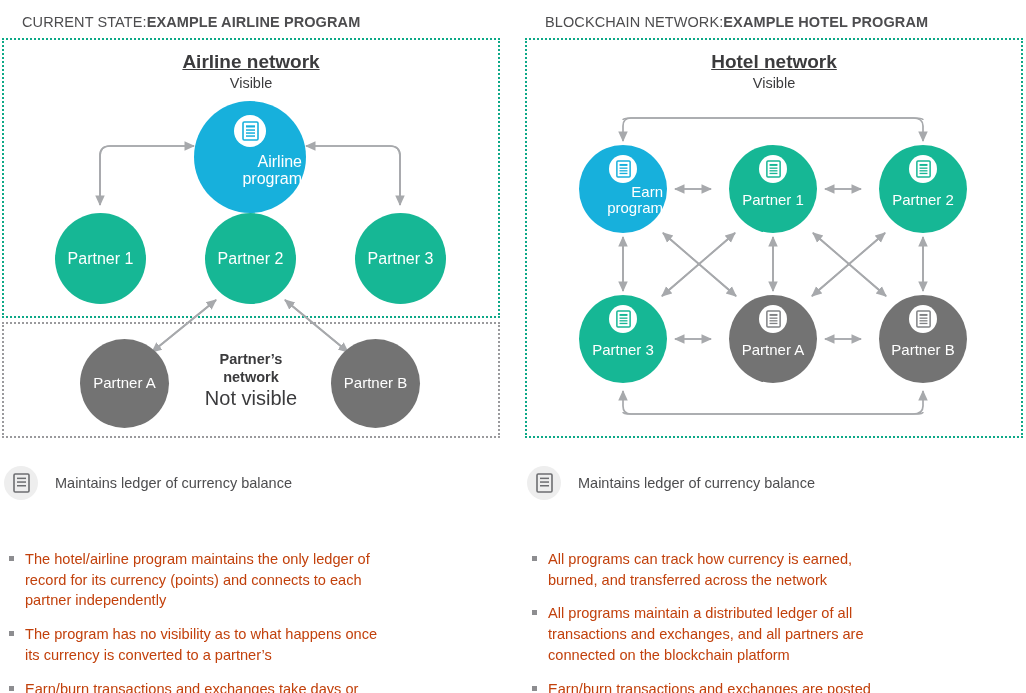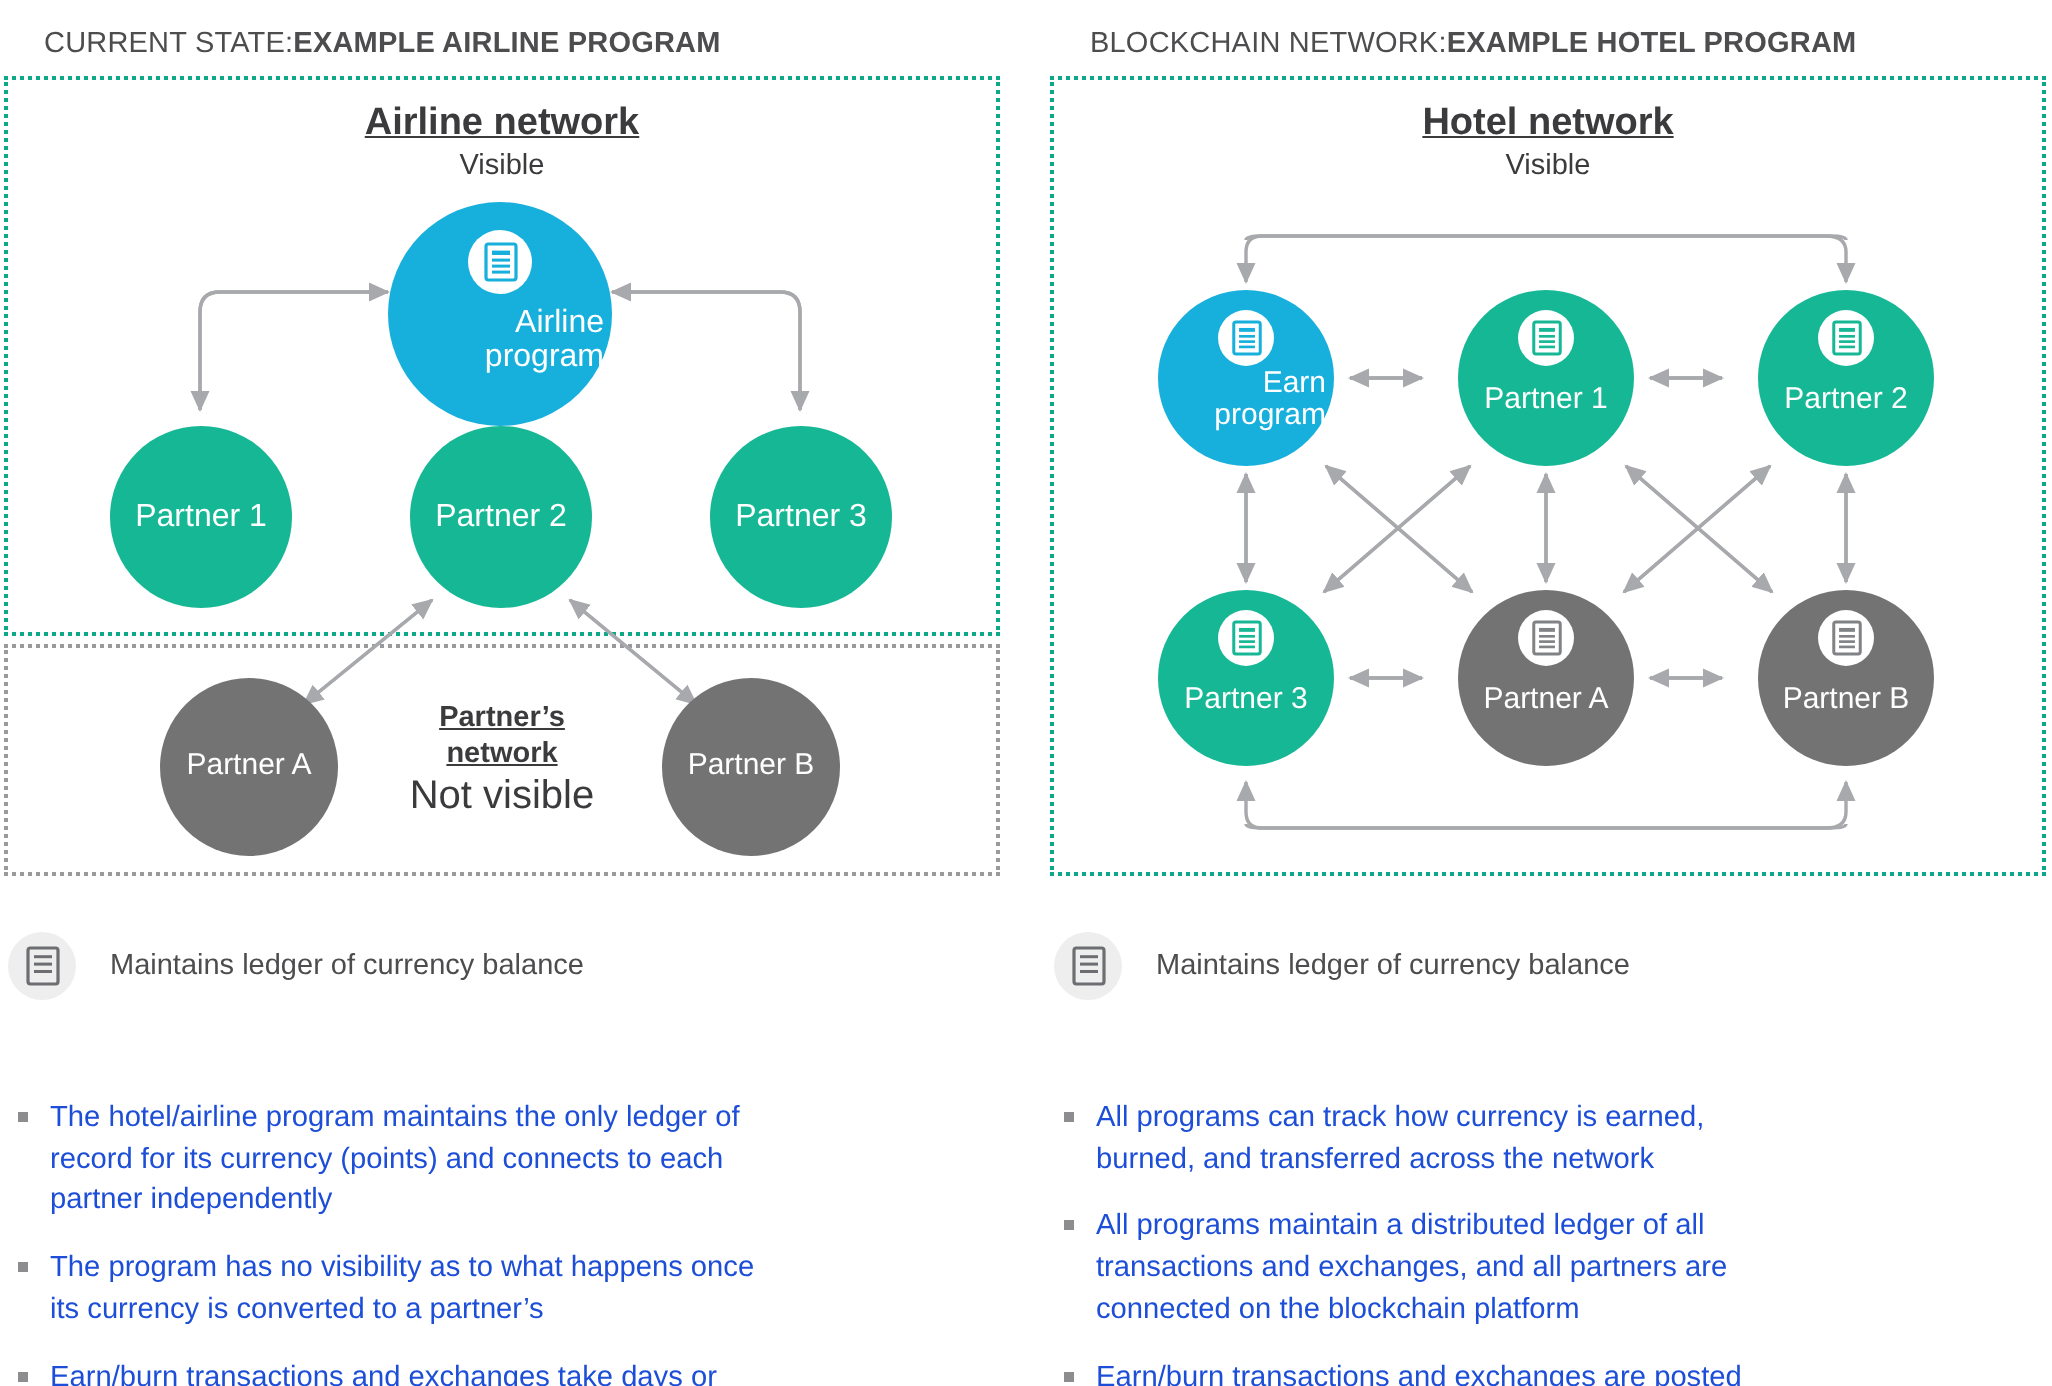--- a/index.html
+++ b/index.html
@@ -42,21 +42,21 @@
     text-align: center; line-height: 1.25;
     color: #3b3b3d; pointer-events: none;
   }
   .box-heading .h-main { font-weight: bold; font-size: 19px; display: block; text-decoration: underline; }
   .box-heading .h-sub  { font-weight: normal; font-size: 14.5px; display: block; }
 
   .center-label {
     position: absolute; text-align: center; line-height: 1.22;
     color: #3b3b3d;
   }
-  .center-label .h-main { font-weight: bold; font-size: 14.5px; display: block; text-decoration: underline; }
+  .center-label .h-main { font-weight: bold; font-size: 14.5px; display: block; }
   .center-label .h-sub  { font-weight: normal; font-size: 20px; display: block; }
 
   
   .node {
     position: absolute; border-radius: 50%;
     display: flex; flex-direction: column;
     align-items: center; justify-content: center;
     color: #ffffff; text-align: center;
     line-height: 1.08;
     user-select: none;
@@ -89,21 +89,21 @@
   }
 
   
   .bullets { position: absolute; width: 372px; }
   .bullet {
     position: relative;
     padding-left: 17px;
     margin-bottom: 13px;
     font-size: 14.6px;
     line-height: 1.42;
-    color: #1d4ed8;
+    color: #c2410c;
   }
   .bullet:last-child { margin-bottom: 0; }
   .bullet .dot {
     position: absolute; left: 1px; top: 7px;
     width: 5px; height: 5px; background: #8d8d90;
   }
 </style>
 </head>
 <body>
 

